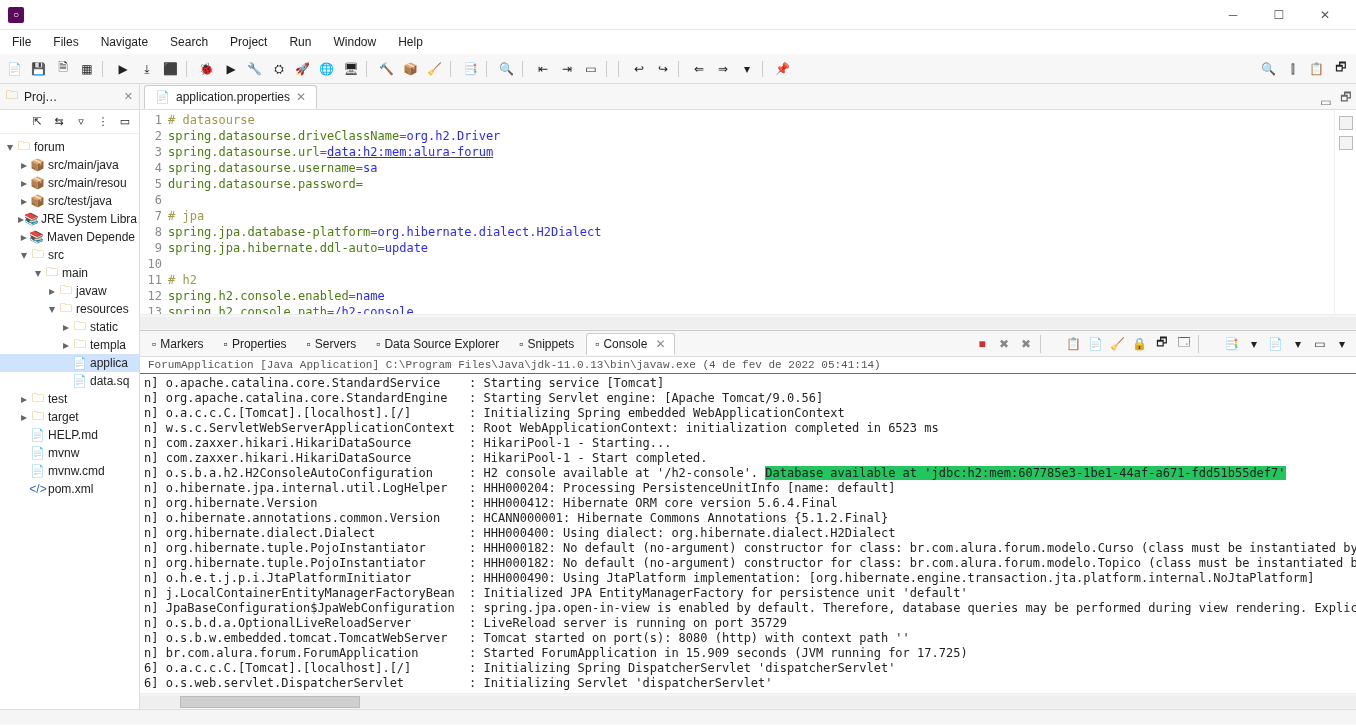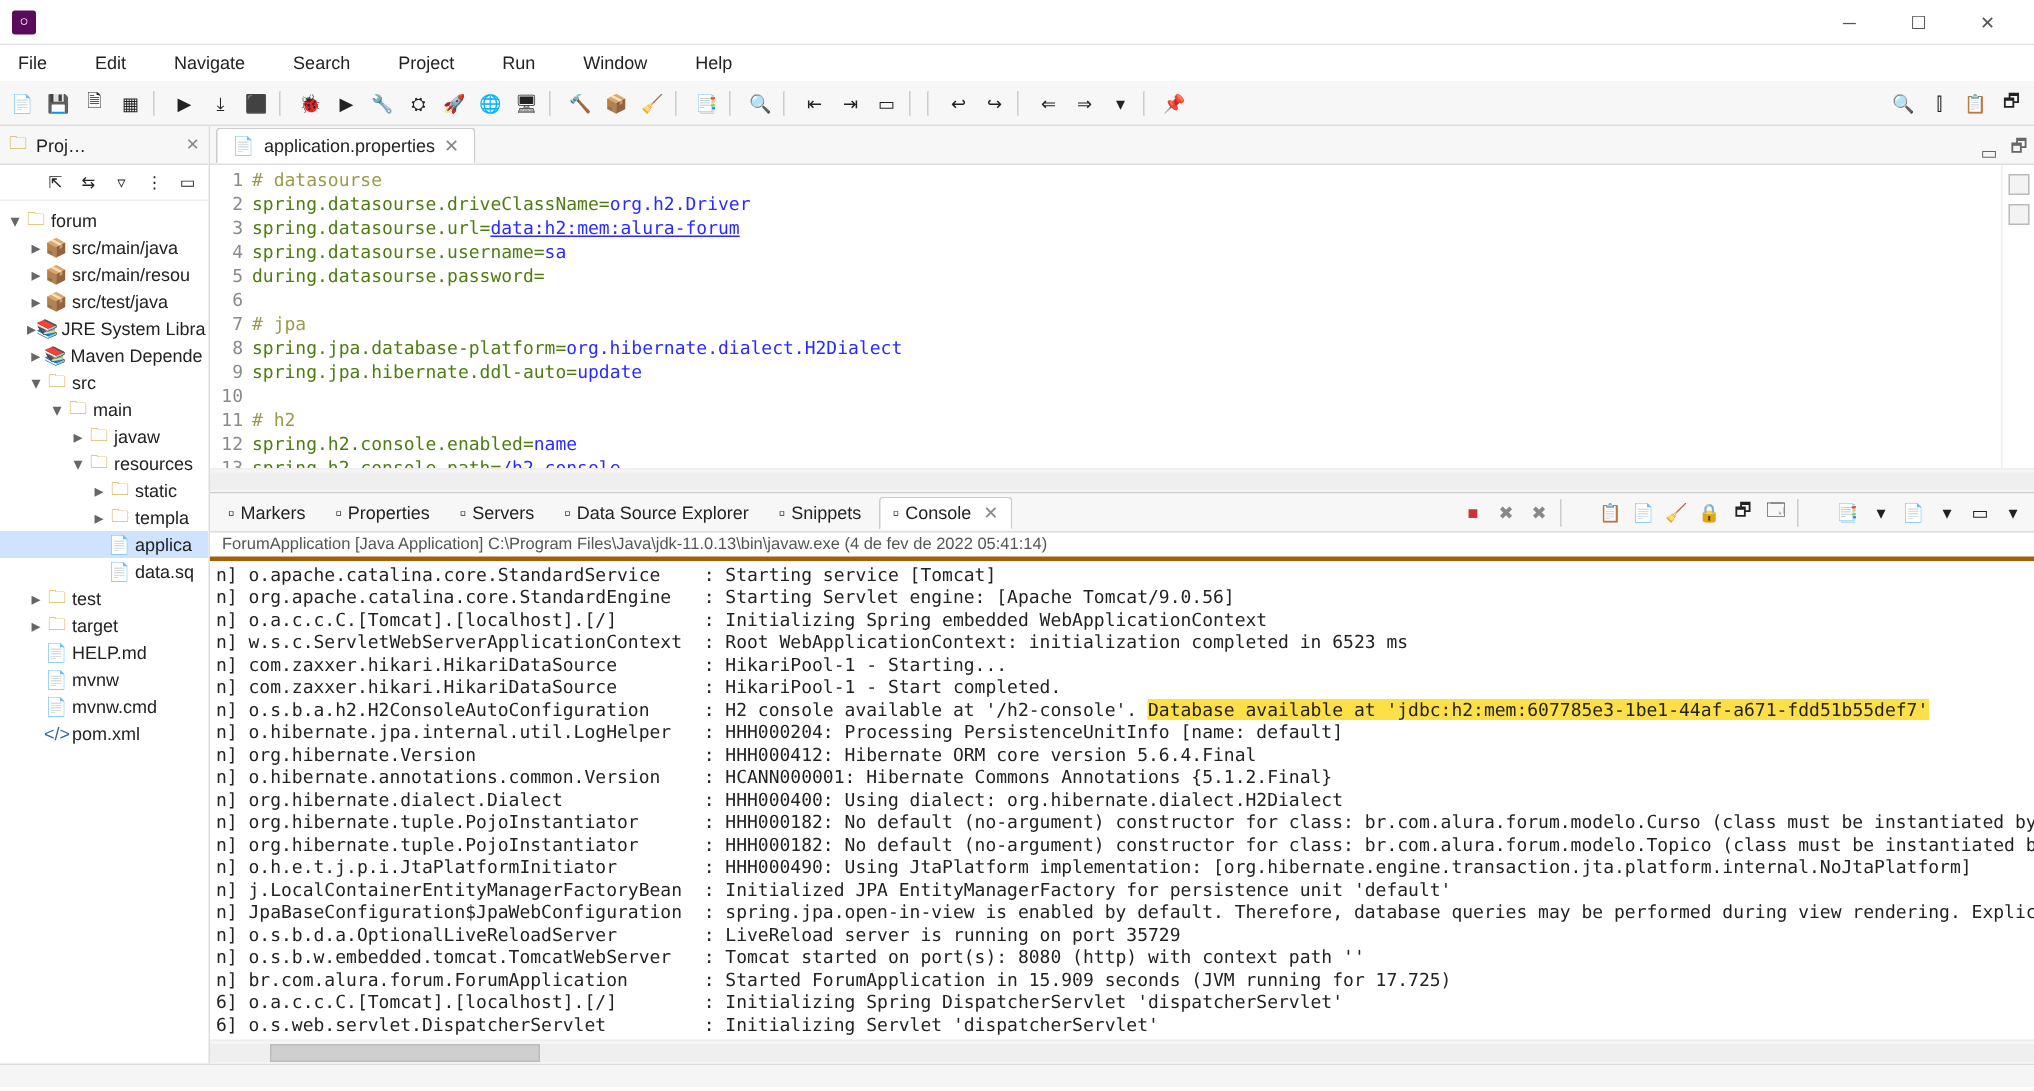--- a/index.html
+++ b/index.html
@@ -1,21 +1,21 @@
 <!DOCTYPE html>
 <html><head>
 <meta charset="utf-8">
 <style>
   * { box-sizing: border-box; margin:0; padding:0; }
   body { font: 12px "Segoe UI", Tahoma, sans-serif; background:#fff; color:#222; overflow:hidden; }
   .titlebar { height:30px; display:flex; align-items:center; padding:0 8px; background:#fff; border-bottom:1px solid #e5e5e5; }
   .titlebar .icon { width:16px; height:16px; background:#5a0a5a; border-radius:2px; margin-right:6px; display:inline-flex; align-items:center; justify-content:center; color:#fff; font-size:10px;}
   .titlebar .spacer { flex:1; }
   .winbtn { width:46px; height:30px; display:flex; align-items:center; justify-content:center; color:#555; }
-  .menubar { height:24px; display:flex; align-items:center; padding:0 4px; gap:16px; }
+  .menubar { height:24px; display:flex; align-items:center; padding:0 4px; gap:6px; }
   .menubar span { padding:2px 8px; }
   .toolbar { height:30px; display:flex; align-items:center; padding:2px 4px; gap:2px; border-bottom:1px solid #ddd; background:#f7f7f7; }
   .tb { width:22px; height:22px; display:inline-flex; align-items:center; justify-content:center; border:1px solid transparent; border-radius:2px; font-size:12px;}
   .tb.sep { width:6px; border-left:1px solid #ccc; height:18px; margin:0 2px; }
   .workarea { display:flex; height: calc(100vh - 30px - 24px - 30px - 18px); }
   .sidebar { width:140px; min-width:140px; border-right:1px solid #ddd; display:flex; flex-direction:column; overflow:hidden;}
   .view-tab { height:26px; display:flex; align-items:center; padding:0 6px; gap:6px; border-bottom:1px solid #ddd; background:#f7f7f7; }
   .view-tab .lbl { flex:1; overflow:hidden; text-overflow:ellipsis; white-space:nowrap;}
   .view-tab .x { color:#888; font-size:11px; }
   .sidebar-tools { height:24px; display:flex; align-items:center; justify-content:flex-end; gap:2px; padding:0 4px; border-bottom:1px solid #eee;}
@@ -45,44 +45,44 @@
   .c-val { color:#2a2aff;text-align:right; }
   .c-url { color:#2a2aff; text-decoration:underline; }
   .bottom { border-top:1px solid #ccc; display:flex; flex-direction:column; min-height:200px;}
   .bottom-tabs { height:26px; display:flex; align-items:center; background:#f7f7f7; padding:0 4px; gap:4px; border-bottom:1px solid #ddd;}
   .btab { display:flex; align-items:center; gap:4px; padding:3px 8px; }
   .btab.active { background:#fff; border:1px solid #ccc; border-bottom:1px solid #fff; border-radius:3px 3px 0 0;}
   .btab .ic{font-size:12px;}
   .bottom-tabs .spacer{flex:1;}
   .console-tools{display:flex;gap:2px;}
   .console-tools .tb{width:20px;height:20px;font-size:12px;}
-  .launch { padding:2px 8px; color:#555; font-size:11px; border-bottom:3px solid #a16207;}
+  .launch { padding:2px 8px; color:#555; font-size:11px; border-bottom:1px solid #a16207;font-family:Liberation Mono, monospace;}
   .console { flex:1; overflow:auto; font:12px/15px Consolas, monospace; padding:2px 4px; white-space:pre;}
-  .console .hl { background:#fde047; }
+  .console .hl { background:#22c55e; }
   .right-gutter{width:22px;border-left:1px solid #eee;display:flex;flex-direction:column;align-items:center;gap:6px;padding-top:6px;}
   .right-gutter .sq{width:14px;height:14px;border:1px solid #bbb;background:#f3f3f3;}
   .scrollbar-h{height:16px;border-top:1px solid #eee;background:#f5f5f5;display:flex;align-items:center;}
   .scrollbar-h .track{flex:1;height:12px;background:#efefef;position:relative;}
   .scrollbar-h .thumb{position:absolute;left:40px;width:180px;top:0;bottom:0;background:#cfcfcf;border:1px solid #bbb;}
   .hscroll-global{height:16px;background:#f5f5f5;border-top:1px solid #ddd;}
 </style>
 </head>
 <body>
 
 <div class="titlebar">
   <span class="icon">○</span>
   <span class="spacer"></span>
   <div class="winbtn">─</div>
   <div class="winbtn">☐</div>
   <div class="winbtn">✕</div>
 </div>
 
 <div class="menubar" id="menubar">
     <span>File</span>
-    <span>Edit</span>
+    <span>Files</span>
     <span>Navigate</span>
     <span>Search</span>
     <span>Project</span>
     <span>Run</span>
     <span>Window</span>
     <span>Help</span>
   </div>
 
 <div class="toolbar">
   <span id="toolbar-left" style="display:flex;gap:2px;align-items:center;">

